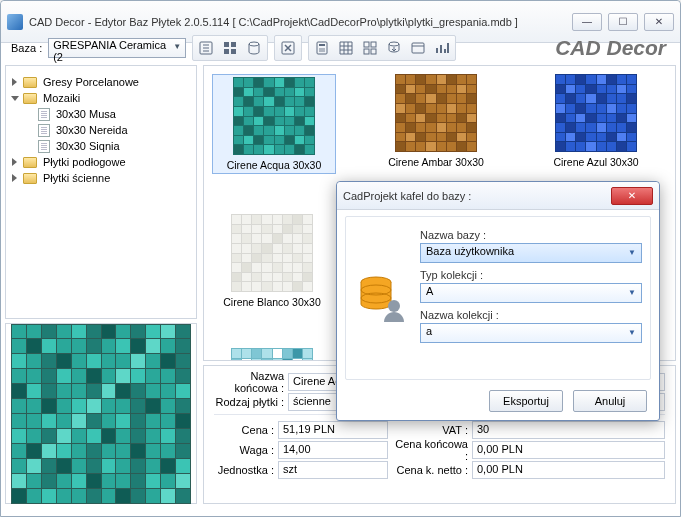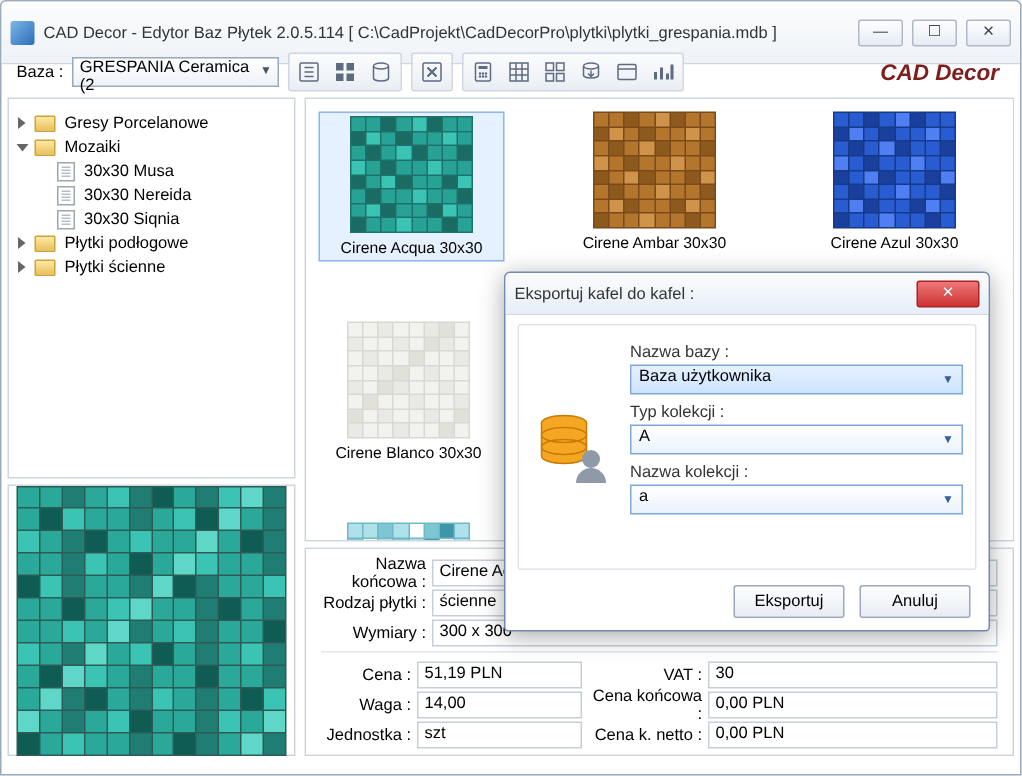--- a/index.html
+++ b/index.html
@@ -14,21 +14,21 @@
   .win-btn { width:30px; height:18px; border:1px solid #b0b8c8; border-radius:2px; background:linear-gradient(#fefefe,#e6ecf4); text-align:center; line-height:15px; color:#445; font-size:10px; }
 
   .content { position:absolute; top:30px; left:0; right:0; bottom:8px; padding:4px; }
   .topbar { height:26px; display:flex; align-items:center; gap:6px; margin-bottom:4px; }
   .topbar-label { padding-left:6px; }
   .baza-select { width:138px; height:20px; border:1px solid #9aa8bb; background:linear-gradient(#fff,#eef2f7); padding:0 16px 0 4px; position:relative; }
   .baza-select::after { content:'▼'; position:absolute; right:4px; top:3px; font-size:8px; color:#456; }
   .tool-group { display:flex; border:1px solid #cfd6e0; background:linear-gradient(#fbfcfd,#eaeef4); border-radius:2px; padding:2px; gap:2px; }
   .tool-btn { width:22px; height:20px; border:1px solid transparent; border-radius:2px; display:flex; align-items:center; justify-content:center; color:#456; }
   .tool-btn svg { width:16px; height:16px; fill:#5d6b80; }
-  .brand { margin-left:auto; margin-right:10px; font-weight:bold; font-style:italic; font-size:15px; color:#7f1d1d; }
+  .brand { margin-left:auto; margin-right:10px; font-weight:bold; font-style:italic; font-size:21px; color:#737373; }
 
   .body-area { position:absolute; top:34px; left:4px; right:4px; bottom:4px; }
 
   .left-col { position:absolute; top:0; left:0; width:192px; bottom:0; }
   .tree-box { position:absolute; top:0; left:0; right:0; height:254px; border:1px solid #cfd6e0; background:#fff; overflow:auto; padding:8px 2px; }
   .tree-row { display:flex; align-items:center; height:16px; gap:2px; padding-right:4px; white-space:nowrap; }
   .twist { width:11px; height:11px; display:inline-block; position:relative; }
   .twist::before { content:''; position:absolute; left:2px; top:1px; width:0; height:0; border-left:5px solid #666; border-top:4px solid transparent; border-bottom:4px solid transparent; }
   .twist.open::before { border-left:4px solid transparent; border-right:4px solid transparent; border-top:5px solid #666; left:1px; top:3px; }
   .folder { width:14px; height:11px; background:linear-gradient(#ffe9a6,#e8c05a); border:1px solid #caa437; border-radius:1px; margin-right:2px; }
@@ -817,24 +817,20 @@
 
         <div class="props-box">
           <div class="prow">
             <span class="plab left-lab">Nazwa końcowa :</span>
             <div class="pfield">Cirene Acq</div>
           </div>
           <div class="prow">
             <span class="plab left-lab">Rodzaj płytki :</span>
             <div class="pfield">ścienne</div>
           </div>
-          <div class="prow">
-            <span class="plab left-lab">Wymiary :</span>
-            <div class="pfield">300 x 300</div>
-          </div>
           <div style="height:6px;border-top:1px solid #e2e6ee;margin-top:2px"></div>
           <div class="prow">
             <span class="plab left-lab2">Cena :</span>
             <div class="pfield" style="flex:0 0 110px">51,19 PLN</div>
             <span class="plab mid-lab">VAT :</span>
             <div class="pfield">30</div>
           </div>
           <div class="prow">
             <span class="plab left-lab2">Waga :</span>
             <div class="pfield" style="flex:0 0 110px">14,00</div>
@@ -848,21 +844,21 @@
             <div class="pfield">0,00 PLN</div>
           </div>
         </div>
       </div>
 
     </div>
   </div>
 
   <div class="dialog">
     <div class="dlg-title">
-      <span class="txt">Eksportuj kafel do kafel :</span>
+      <span class="txt">CadProjekt kafel do bazy :</span>
       <div class="dlg-close">✕</div>
     </div>
     <div class="dlg-body">
       <div class="db-icon">
         <svg viewBox="0 0 56 56">
           <g>
             <ellipse cx="22" cy="12" rx="15" ry="5" fill="#f5a623" stroke="#c77c06"></ellipse>
             <path d="M7 12v22c0 2.8 6.7 5 15 5s15-2.2 15-5V12" fill="#f5a623" stroke="#c77c06"></path>
             <ellipse cx="22" cy="20" rx="15" ry="5" fill="none" stroke="#c77c06"></ellipse>
             <ellipse cx="22" cy="28" rx="15" ry="5" fill="none" stroke="#c77c06"></ellipse>

